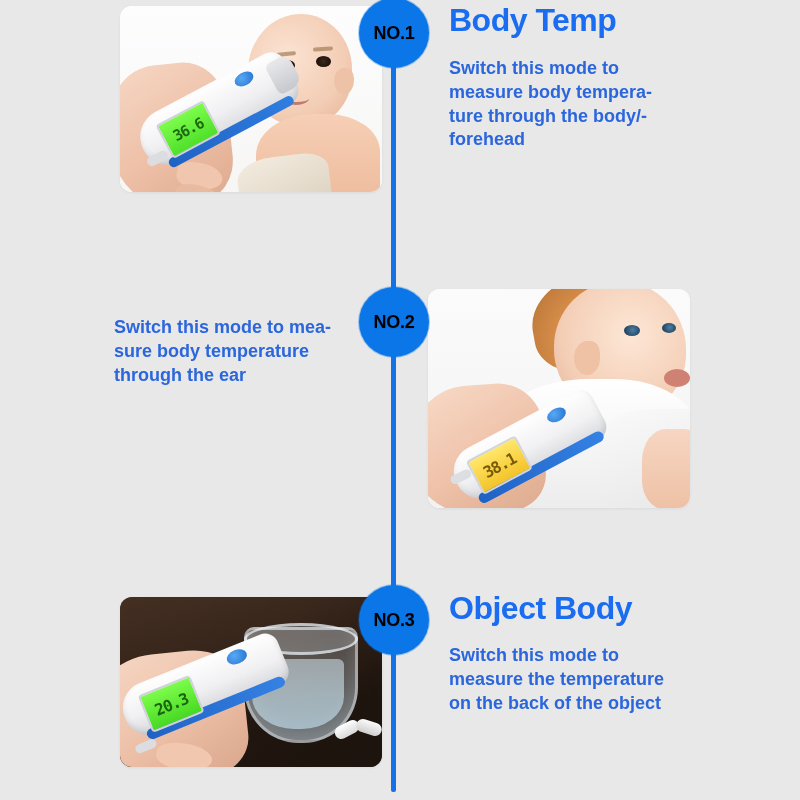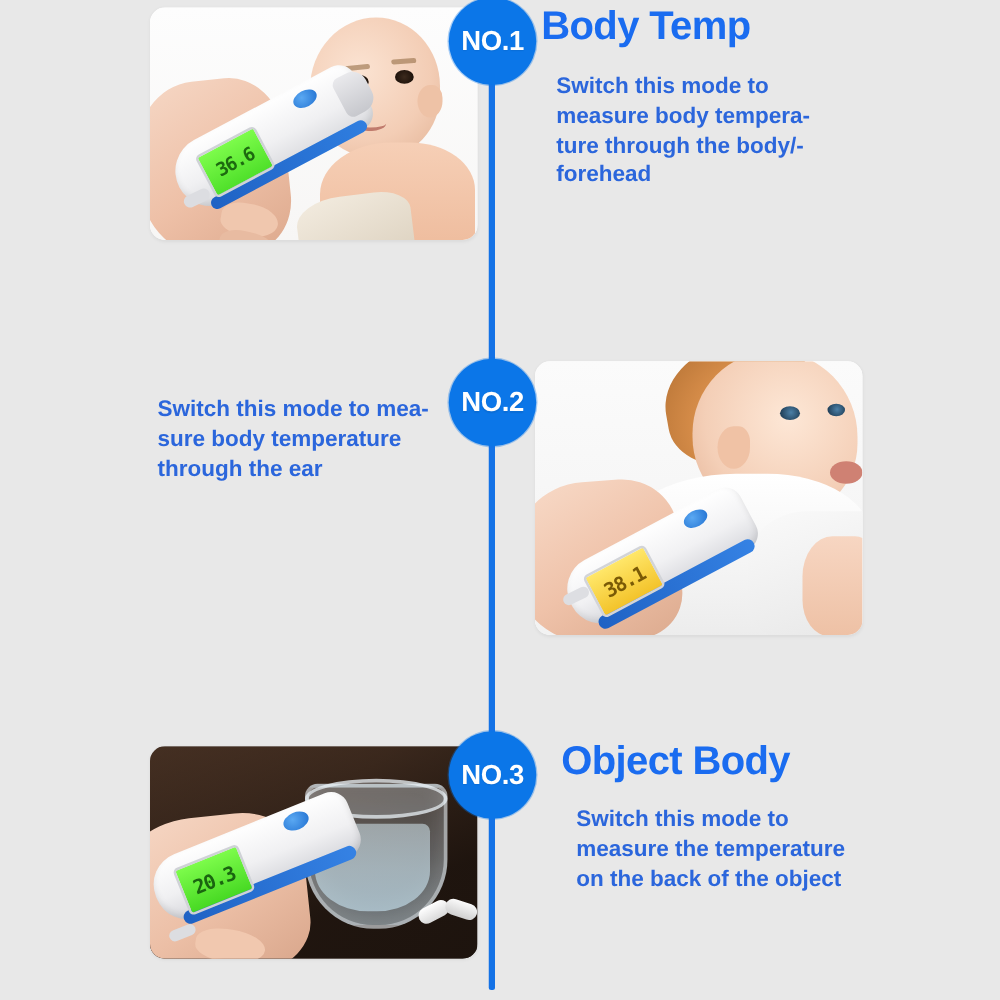--- a/index.html
+++ b/index.html
@@ -40,24 +40,24 @@
     height: 70px;
     border-radius: 50%;
     background: #0b76e8;
     z-index: 5;
     display: flex;
     align-items: center;
     justify-content: center;
     box-shadow: 0 0 0 1px rgba(11,118,232,0.35);
   }
   .badge span {
-    color: #ffffff;
+    color: #000000;
     font-family: "Liberation Sans", sans-serif;
     font-weight: bold;
-    font-size: 22px;
+    font-size: 18px;
     letter-spacing: -0.3px;
     line-height: 1;
     text-shadow: 0 1px 1px rgba(0,0,0,0.08);
   }
   #badge-1 { left: 359px; top: -2px; }
   #badge-2 { left: 359px; top: 287px; }
   #badge-3 { left: 359px; top: 585px; }
 
   
   .photo-card {
@@ -310,26 +310,26 @@
     color: #1a6cf0;
     letter-spacing: -0.5px;
     line-height: 1;
     margin: 0;
   }
   .body-copy {
     font-family: "Liberation Sans", sans-serif;
     font-weight: bold;
     color: #2b66dc;
     line-height: 1.32;
-    margin: 12px;
+    margin: 0;
     white-space: pre-line;
   }
 
   
-  #text-1 { left: 433px; top: 4px; width: 310px; }
+  #text-1 { left: 449px; top: 4px; width: 310px; }
   #text-1 .heading { font-size: 32px; }
   #text-1 .body-copy { font-size: 18px; margin-top: 21px; }
 
   
   #text-2 { left: 114px; top: 298px; width: 262px; }
   #text-2 .heading { font-size: 31px; }
   #text-2 .body-copy { font-size: 18px; margin-top: 18px; }
 
   
   #text-3 { left: 449px; top: 592px; width: 320px; }

